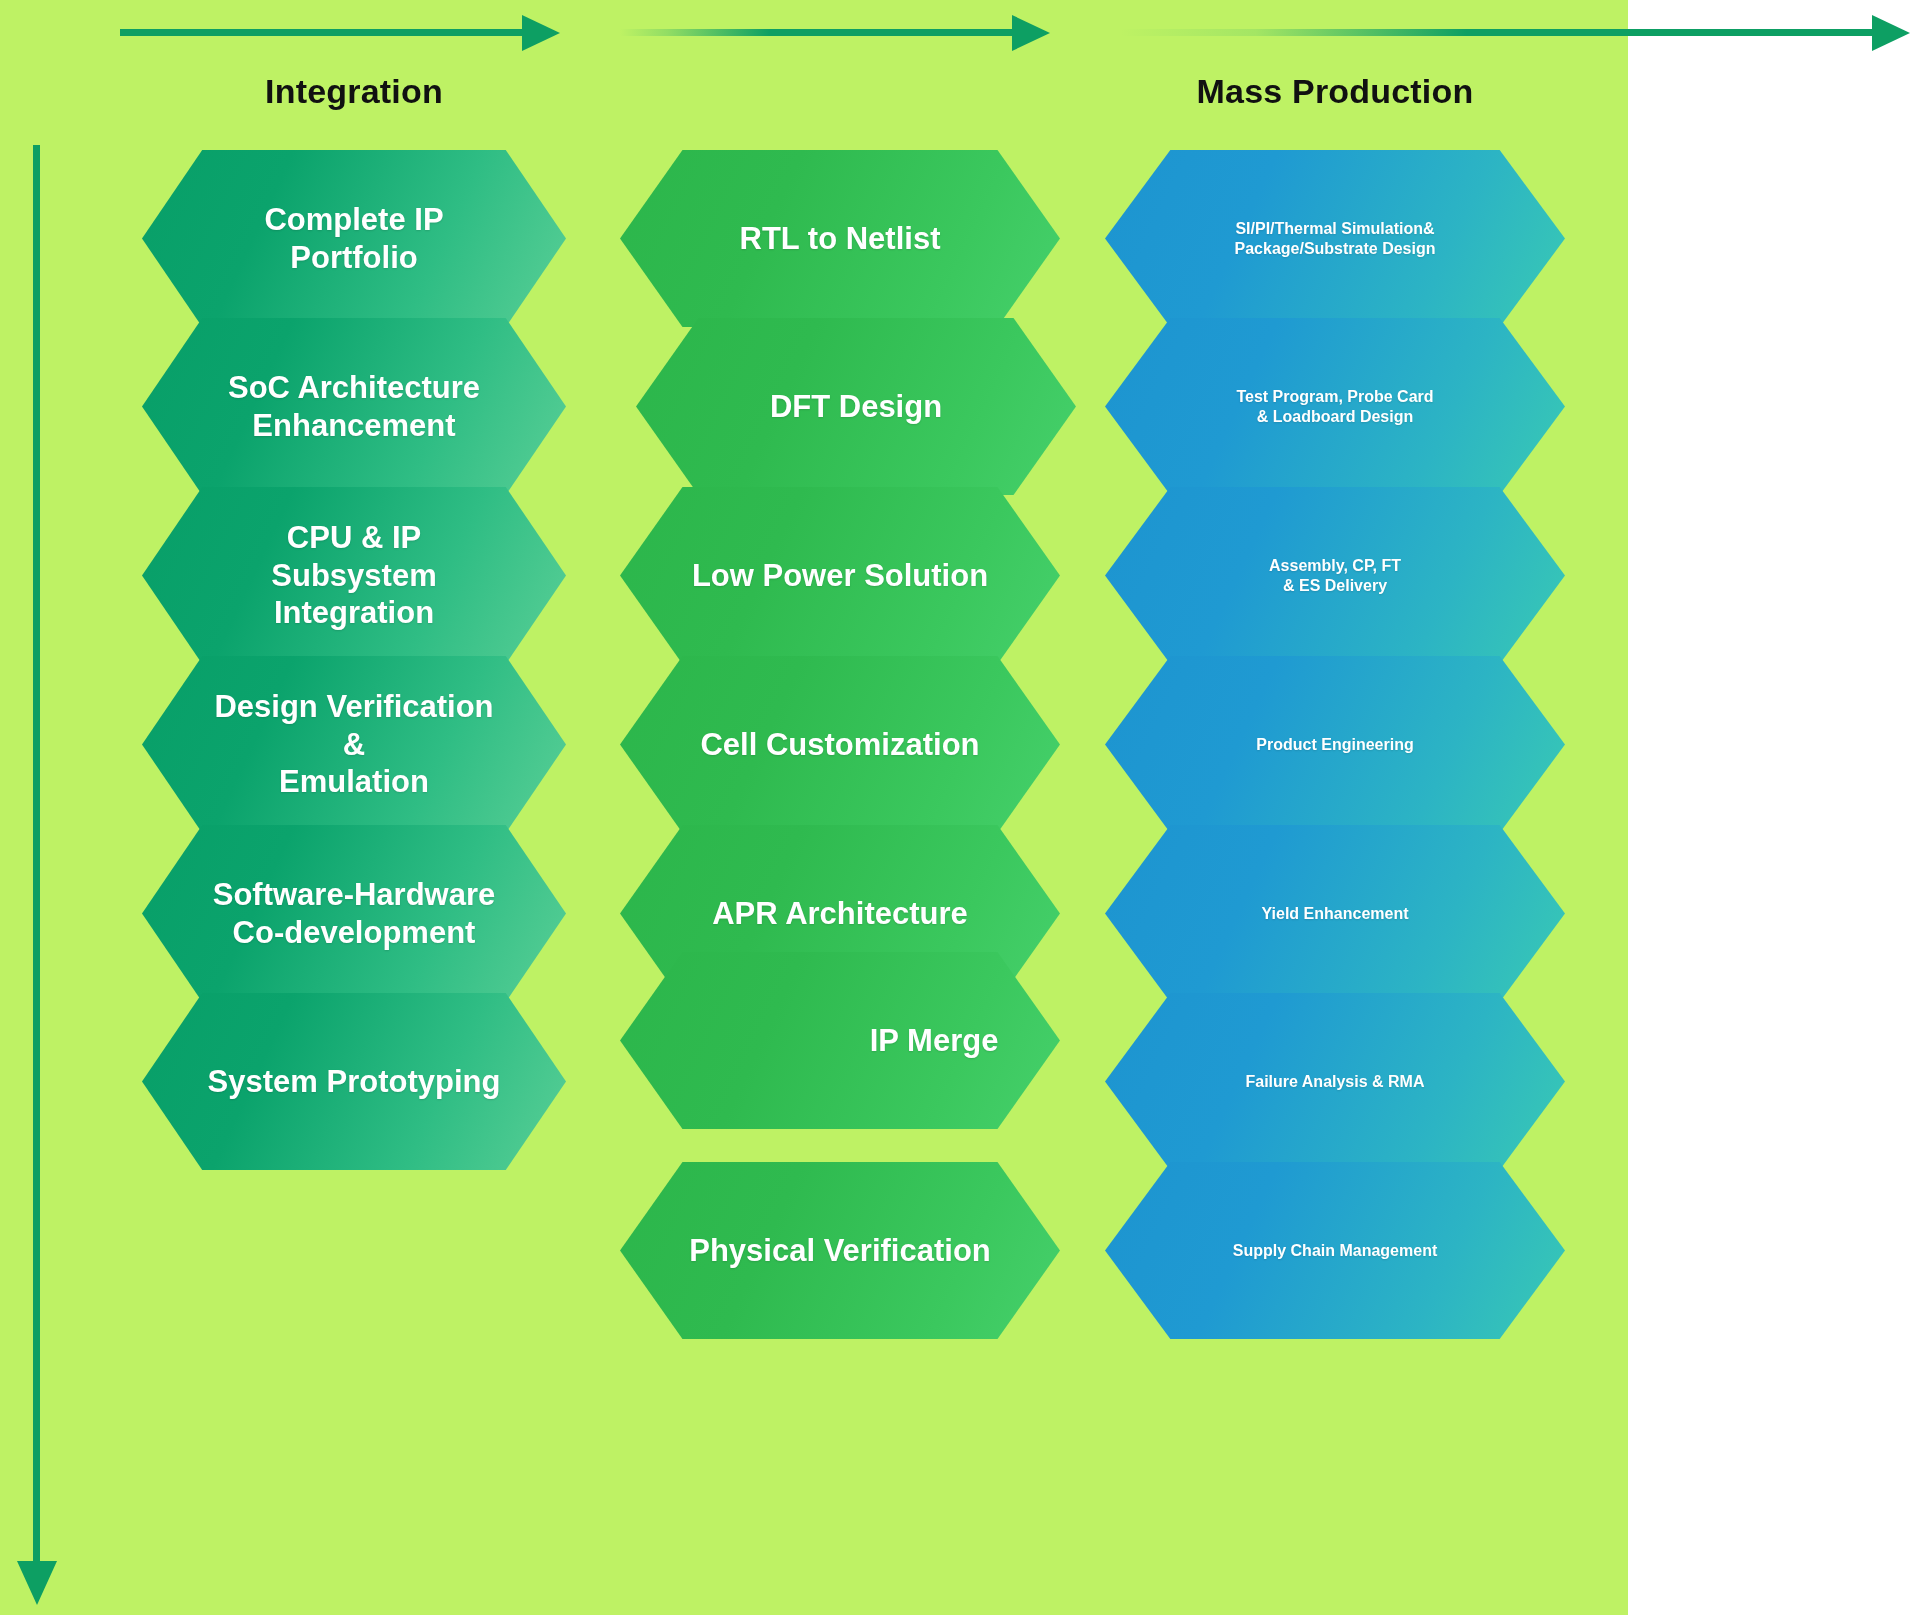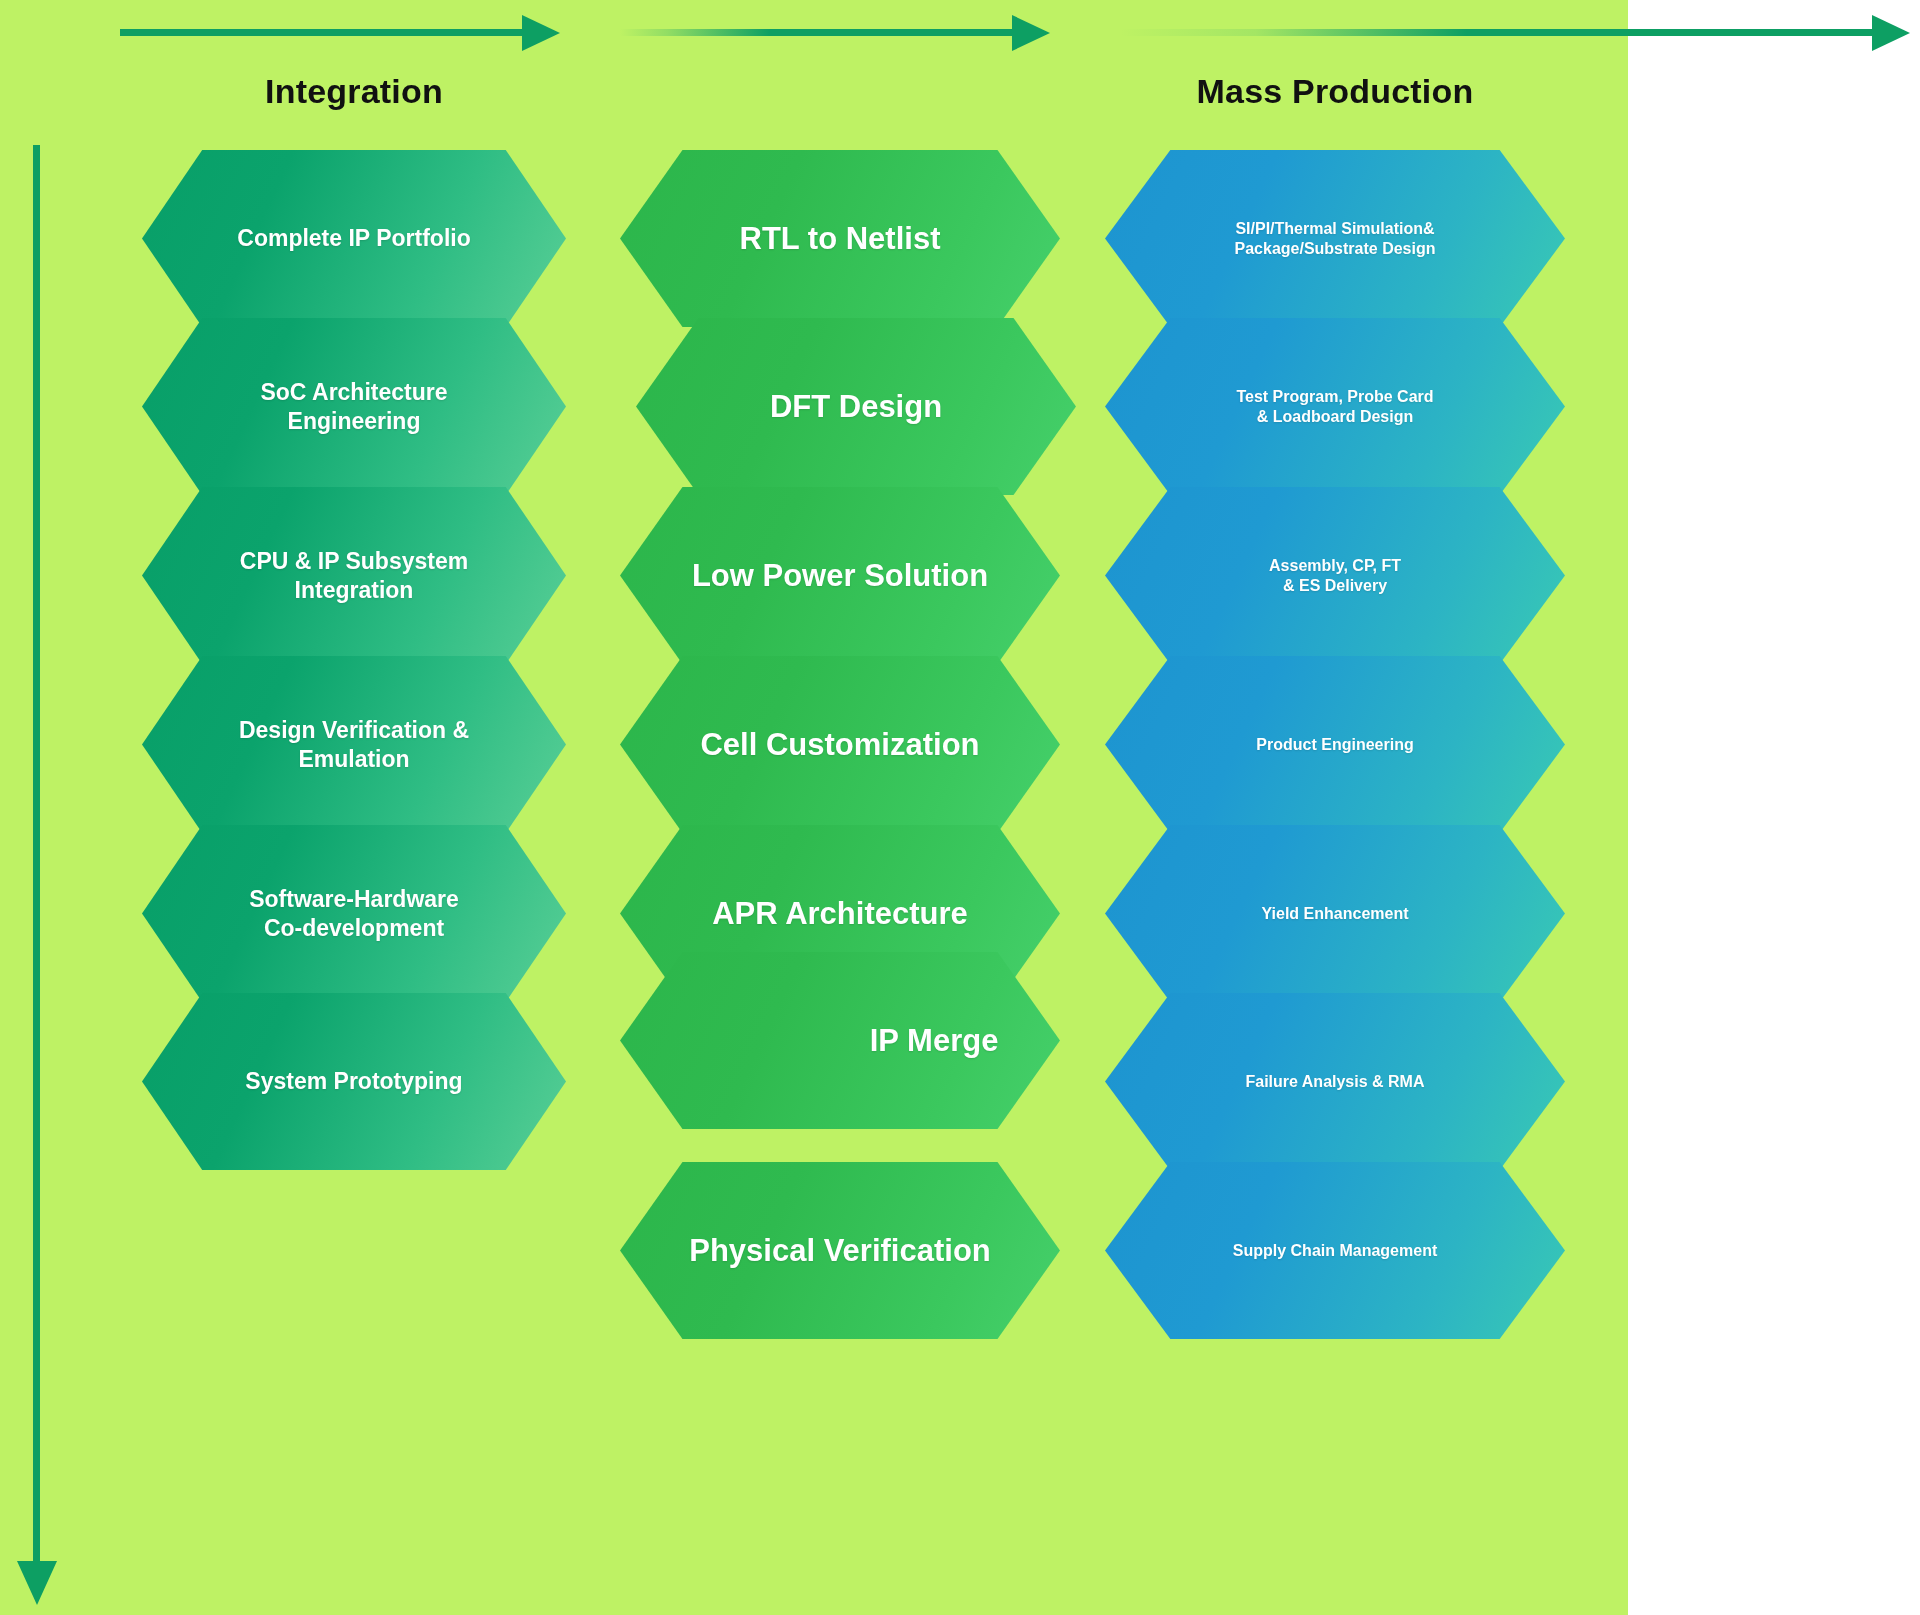--- a/index.html
+++ b/index.html
@@ -101,21 +101,21 @@
     padding: 0 14%;
     white-space: pre-line;
     text-shadow: 0 1px 2px rgba(0,0,0,0.13);
   }
 
   
   .col1 .hex { background: linear-gradient(115deg, #089f68 0%, #0ba36c 30%, #2fbd84 68%, #59cf96 100%); }
   .col2 .hex { background: linear-gradient(115deg, #2cb64b 0%, #2fba4f 35%, #3bc85e 75%, #46d06b 100%); }
   .col3 .hex { background: linear-gradient(115deg, #1d94d0 0%, #1f9ad2 32%, #2cb4c4 72%, #39c9b4 100%); }
 
-  .col1 .hex .hex-label { font-size: 23px; }
+  .col1 .hex .hex-label { font-size: 31px; }
   .col2 .hex .hex-label { font-size: 31px; }
   .col3 .hex .hex-label { font-size: 16px; }
 </style>
 </head>
 <body>
 
 <div id="stage">
 
   <div class="h-arrow" id="arrow1" style="left:120px; width:440px;">
     <div class="shaft" style="background: linear-gradient(90deg, #0d9f63 0%, #0d9f63 100%);"></div>
@@ -139,21 +139,21 @@
 
   <div class="col-header" style="left:142px; width:424px;">Integration</div>
   <div class="col-header" style="left:1105px; width:460px;">Mass Production</div>
 
   <div class="col1">
     <div class="hex" style="left:142px; top:150px; width:424px; height:177px;">
       <span class="hex-label">Complete IP Portfolio</span>
     </div>
     <div class="hex" style="left:142px; top:318px; width:424px; height:177px;">
       <span class="hex-label">SoC Architecture
-Engineering</span>
+Enhancement</span>
     </div>
     <div class="hex" style="left:142px; top:487px; width:424px; height:177px;">
       <span class="hex-label">CPU &amp; IP Subsystem
 Integration</span>
     </div>
     <div class="hex" style="left:142px; top:656px; width:424px; height:177px;">
       <span class="hex-label">Design Verification &amp;
 Emulation</span>
     </div>
     <div class="hex" style="left:142px; top:825px; width:424px; height:177px;">

